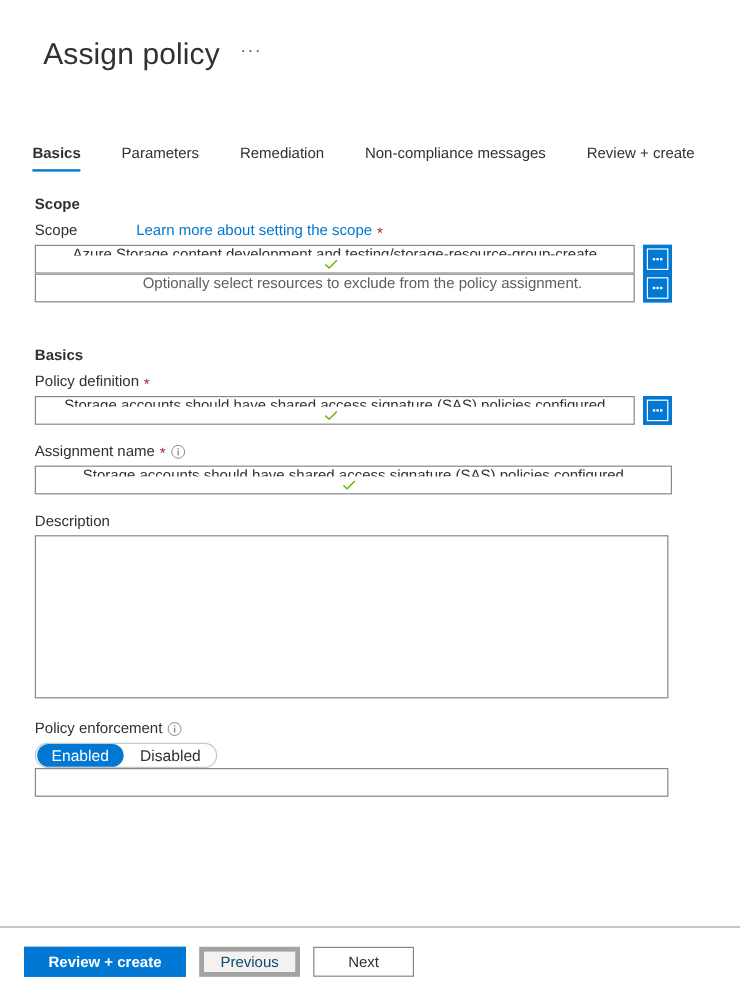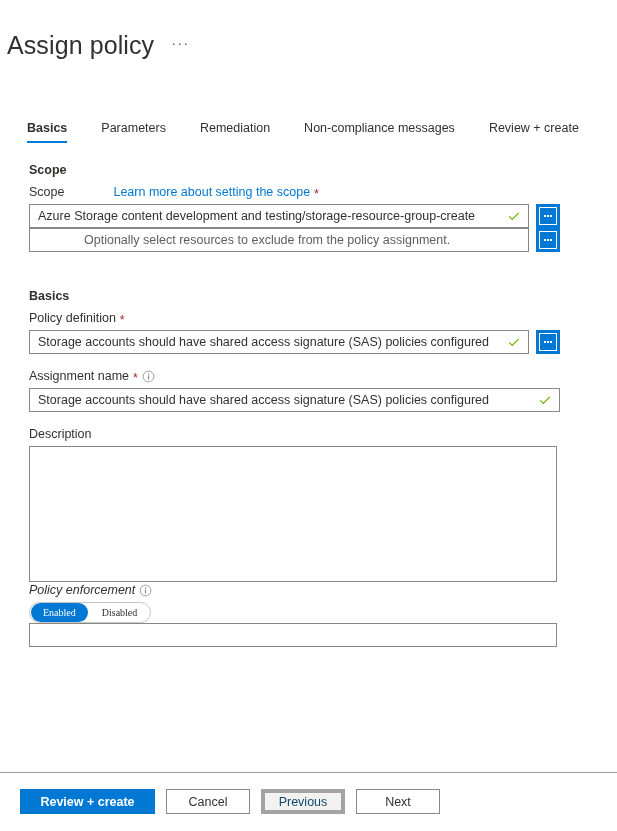--- a/index.html
+++ b/index.html
@@ -12,21 +12,21 @@
     height: 831px;
     position: relative;
     font-family: "Liberation Sans", sans-serif;
     color: #323130;
     overflow: hidden;
   }
 
   
   .page-header {
     position: absolute;
-    left: 7px;
+    left: 36px;
     top: 30px;
     display: flex;
     align-items: center;
     gap: 14px;
   }
   .page-title {
     font-size: 25px;
     font-weight: 400;
     color: #323130;
     letter-spacing: .1px;
@@ -120,20 +120,21 @@
     gap: 7px;
   }
   .textbox {
     position: relative;
     height: 24px;
     border: 1px solid #8a8886;
     background: #ffffff;
     display: flex;
     align-items: center;
     box-sizing: border-box;
+    flex-direction: column;
   }
   .textbox .value {
     font-size: 12.5px;
     color: #323130;
     padding: 0 8px;
     white-space: nowrap;
     overflow: hidden;
     text-overflow: ellipsis;
     flex: 1 1 auto;
   }
@@ -192,30 +193,29 @@
     display: inline-flex;
     align-items: center;
     border: 1px solid #c8c6c4;
     border-radius: 11px;
     height: 21px;
     box-sizing: border-box;
     padding: 0;
     background: #ffffff;
   }
   .toggle-opt {
-    font-size: 10px;
+    font-size: 13px;
     padding: 0 12px;
     height: 19px;
     line-height: 19px;
     border-radius: 10px;
     cursor: pointer;
     color: #323130;
     margin: 0 1px;
     white-space: nowrap;
-    font-family: Liberation Serif, serif;
   }
   .toggle-opt.selected {
     background: #0078d4;
     color: #ffffff;
   }
 
   .plain-input {
     width: 528px;
     height: 24px;
     border: 1px solid #8a8886;
@@ -367,36 +367,35 @@
     <svg class="check-icon" viewBox="0 0 16 16">
       <path d="M2.5 8.4 L6 11.8 L13.4 4.4" fill="none" stroke="#6bb700" stroke-width="1.4"></path>
     </svg>
   </div>
 
   <div class="field-label" style="margin-top:14px;text-align:right;">
     <span>Description</span>
   </div>
   <div class="textarea-box"></div>
 
-  <div class="field-label" style="font-style:italic;">
+  <div class="field-label" style="margin-top:17px;">
     <span>Policy enforcement</span>
     <svg class="info-icon" viewBox="0 0 16 16">
       <circle cx="8" cy="8" r="6.6" fill="none" stroke="#8a8886" stroke-width="1"></circle>
       <circle cx="8" cy="4.9" r="0.85" fill="#8a8886"></circle>
       <rect x="7.3" y="6.7" width="1.4" height="5" fill="#8a8886"></rect>
     </svg>
   </div>
   <div class="toggle-pill">
     <div class="toggle-opt selected">Enabled</div>
     <div class="toggle-opt">Disabled</div>
   </div>
 
   <div class="plain-input"></div>
 
 </div>
 
 <div class="footer-divider"></div>
 <div class="footer">
   <div class="btn btn-primary">Review + create</div>
-  <div class="btn btn-default">Cancel</div>
   <div class="btn btn-disabled">Previous</div>
   <div class="btn btn-default">Next</div>
 </div>
 
 </body></html>

